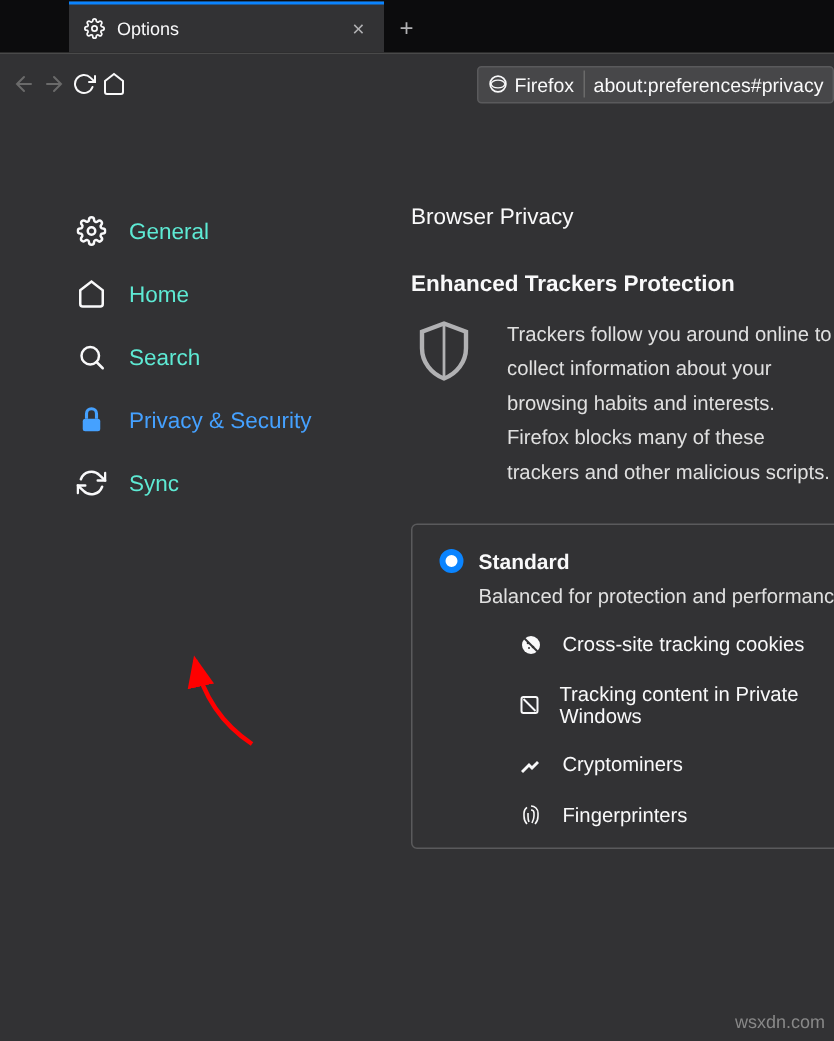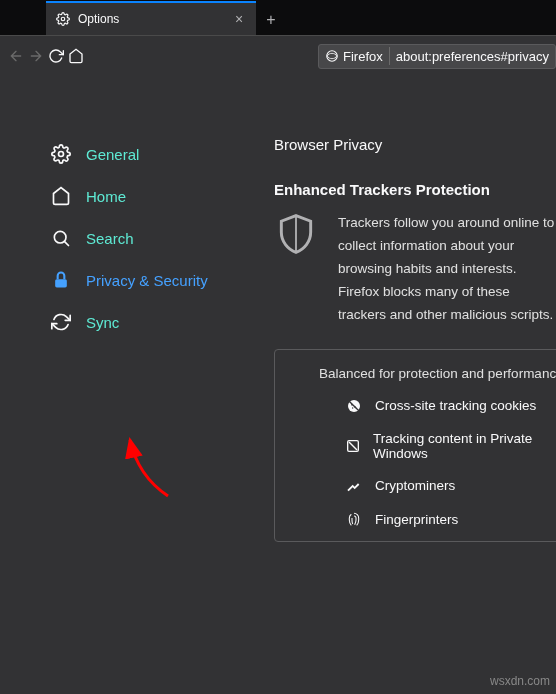--- a/index.html
+++ b/index.html
@@ -156,20 +156,24 @@
         <div class="shield">
           <svg viewBox="0 0 24 24" fill="none" stroke="#b1b1b3" stroke-width="1.6">
               <path d="M12 2l8 3v6c0 5-3.4 9.3-8 11-4.6-1.7-8-6-8-11V5l8-3z"></path>
               <path d="M12 2v20" stroke-width="1"></path>
             </svg>
         </div>
         <div class="etp-desc">Trackers follow you around online to collect information about your browsing habits and interests. Firefox blocks many of these trackers and other malicious scripts.</div>
       </div>
 
       <div class="card">
+        <div class="radio-row">
+          <div class="radio"></div>
+          <div class="radio-label">Standard</div>
+        </div>
         <div class="card-desc">Balanced for protection and performance.</div>
         <div class="tracker-list">
           <div class="tracker-item">
             <span class="ti-icon">
                 <svg viewBox="0 0 24 24" fill="#f9f9fa">
                   <circle cx="12" cy="12" r="9"></circle>
                   <circle cx="9" cy="10" r="1.3" fill="#323234"></circle>
                   <circle cx="14" cy="14" r="1.3" fill="#323234"></circle>
                   <circle cx="10" cy="15" r="1" fill="#323234"></circle>
                   <path d="M4 4l16 16" stroke="#323234" stroke-width="2"></path>

